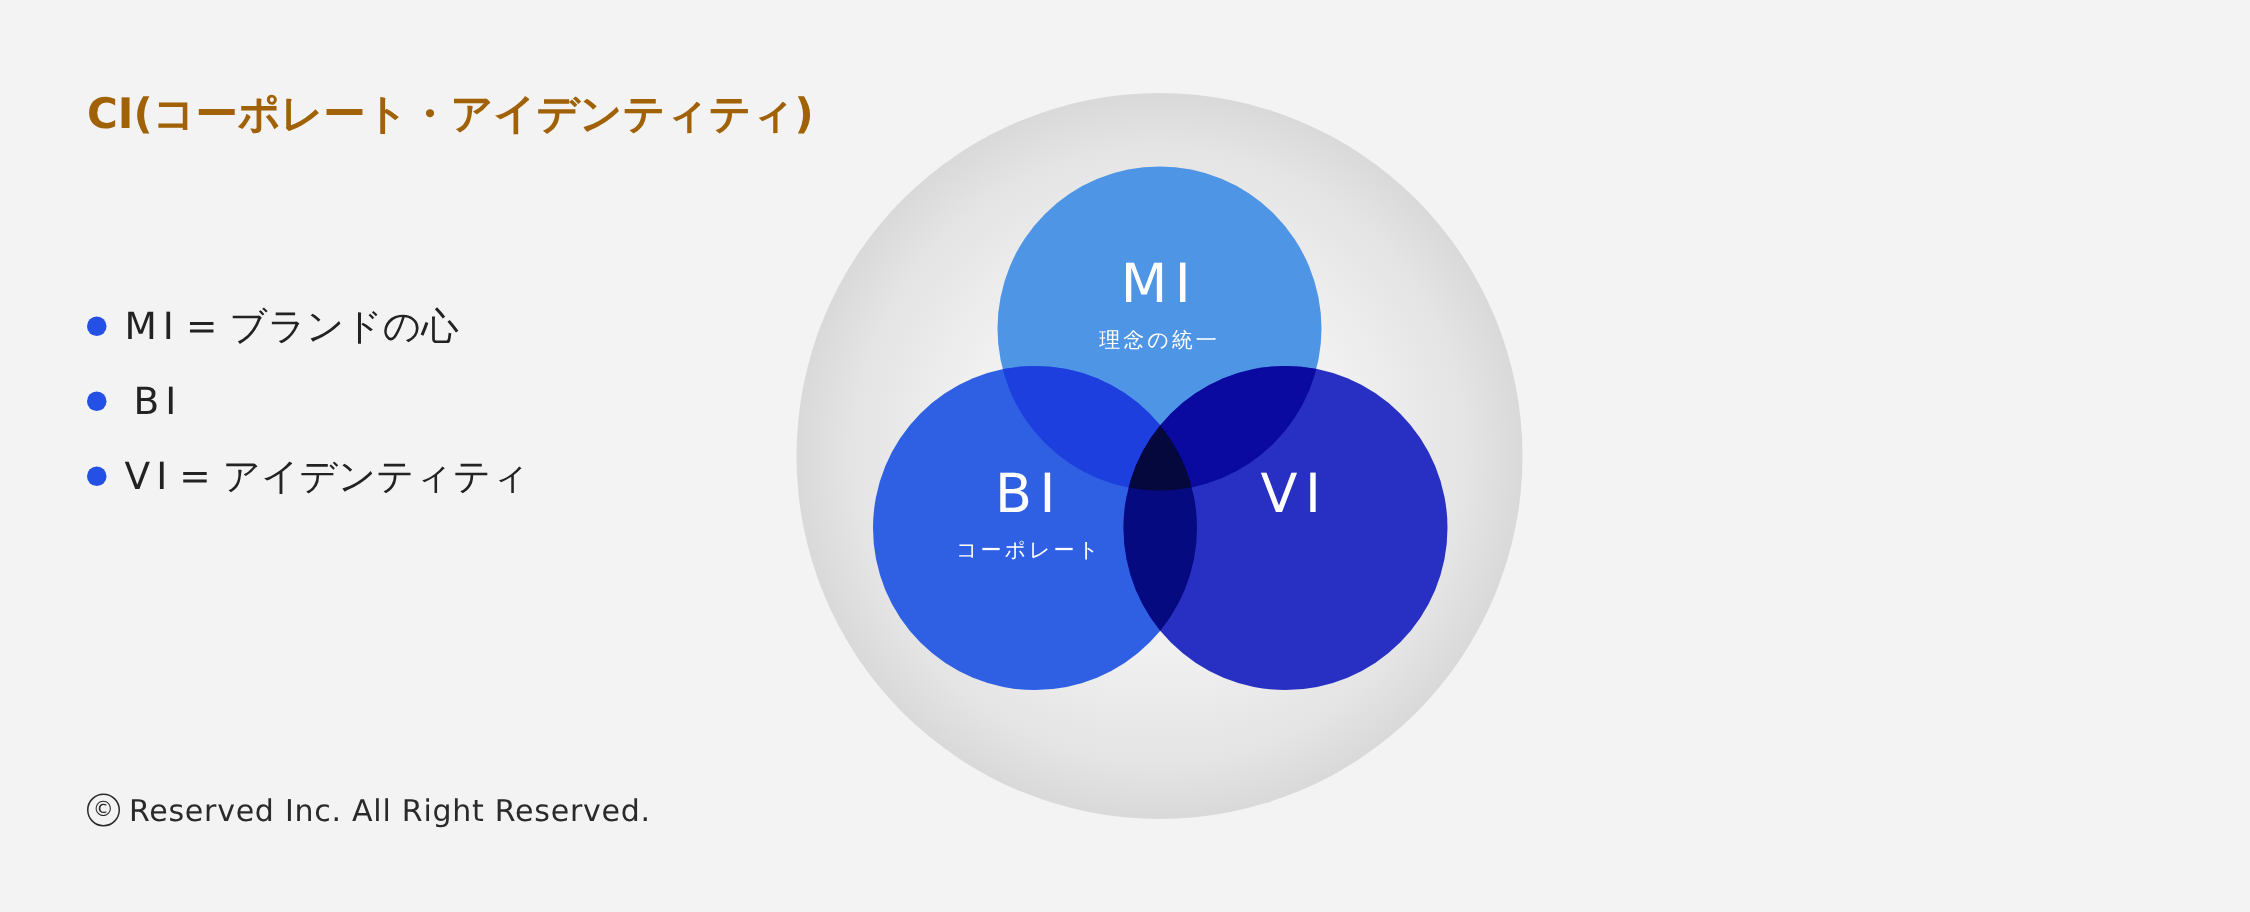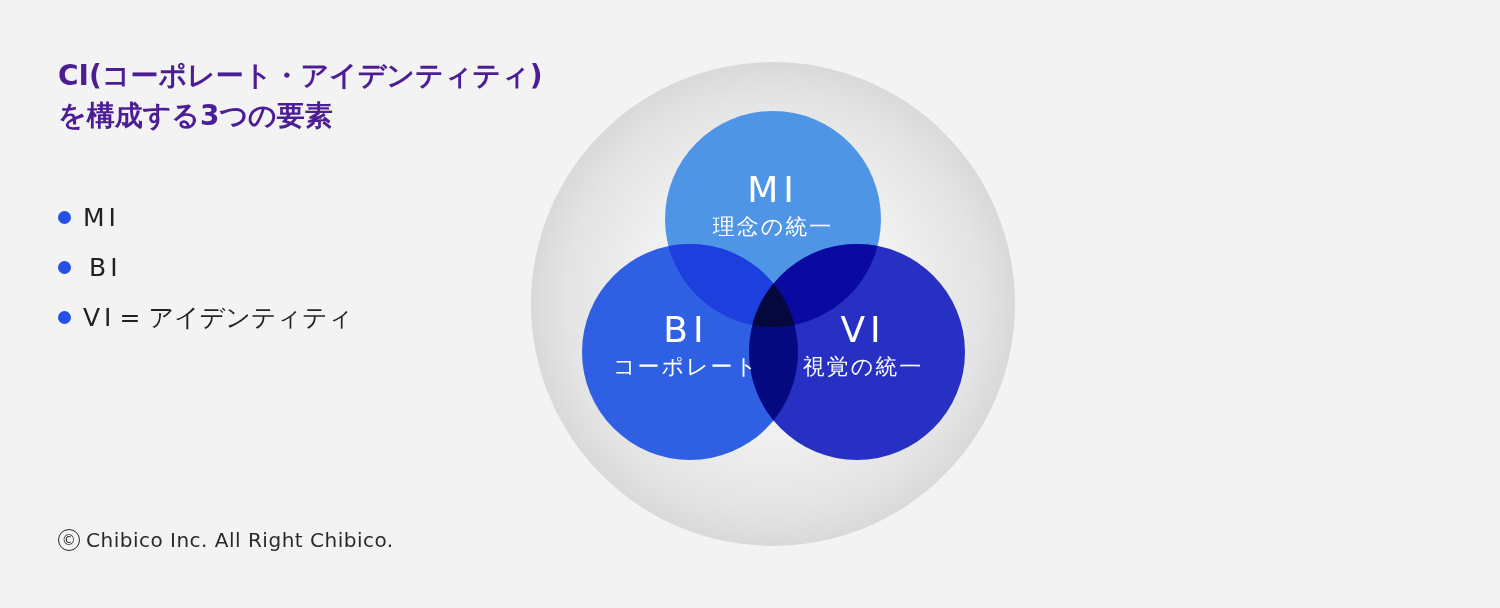--- a/index.html
+++ b/index.html
@@ -15,21 +15,21 @@
       font-family: "DejaVu Sans", "Liberation Sans", sans-serif;
       color: #1a1a1a;
     }
     .title {
       position: absolute;
       left: 58px;
       top: 56px;
       font-size: 28px;
       font-weight: bold;
       line-height: 40px;
-      color: #4c1d95;
+      color: #a16207;
       letter-spacing: 0px;
     }
     .title .line { display: block; white-space: nowrap; }
 
     .bullets {
       position: absolute;
       left: 58px;
       top: 192px;
       margin: 0;
       padding: 0;
@@ -93,53 +93,53 @@
       color: #ffffff;
     }
     .circle-label .abbr {
       display: block;
       font-size: 36px;
       letter-spacing: 5px;
       line-height: 40px;
     }
     .circle-label .sub {
       display: block;
-      font-size: 22px;
+      font-size: 14px;
       letter-spacing: 2px;
       line-height: 26px;
       margin-top: 4px;
     }
   </style>
 </head>
 <body>
 
 <h1 class="title" style="margin:0;">
   <span class="line">CI(コーポレート・アイデンティティ)</span>
-  <span class="line">を構成する3つの要素</span>
 </h1>
 
 <ul class="bullets">
   <li>
     <span class="dot" style="background:#2450e6;"></span>
     <span class="abbr">MI</span>
+    <span>= ブランドの心</span>
   </li>
   <li>
     <span class="dot" style="background:#2450e6;"></span>
     <span class="abbr" style="margin-left:6px;">BI</span>
   </li>
   <li>
     <span class="dot" style="background:#2450e6;"></span>
     <span class="abbr">VI</span>
     <span>= アイデンティティ</span>
   </li>
 </ul>
 
 <div class="copyright">
   <span class="c-icon">©</span>
-  <span>Chibico Inc. All Right Chibico.</span>
+  <span>Reserved Inc. All Right Reserved.</span>
 </div>
 
 <div class="diagram">
   <svg width="1500" height="608" viewBox="0 0 1500 608" style="position:absolute;left:0;top:0;">
     <defs>
       <radialGradient id="sphereGrad" cx="50%" cy="50%" r="50%">
         <stop offset="0%" stop-color="#f6f6f6"></stop>
         <stop offset="55%" stop-color="#f0f0f0"></stop>
         <stop offset="85%" stop-color="#e4e4e4"></stop>
         <stop offset="100%" stop-color="#d9d9d9"></stop>
@@ -181,15 +181,14 @@
   <div class="circle-label" style="left:665px; top:170px;">
     <span class="abbr">MI</span>
     <span class="sub">理念の統一</span>
   </div>
   <div class="circle-label" style="left:578px; top:310px;">
     <span class="abbr">BI</span>
     <span class="sub">コーポレート</span>
   </div>
   <div class="circle-label" style="left:755px; top:310px;">
     <span class="abbr">VI</span>
-    <span class="sub">視覚の統一</span>
   </div>
 </div>
 
 </body></html>

